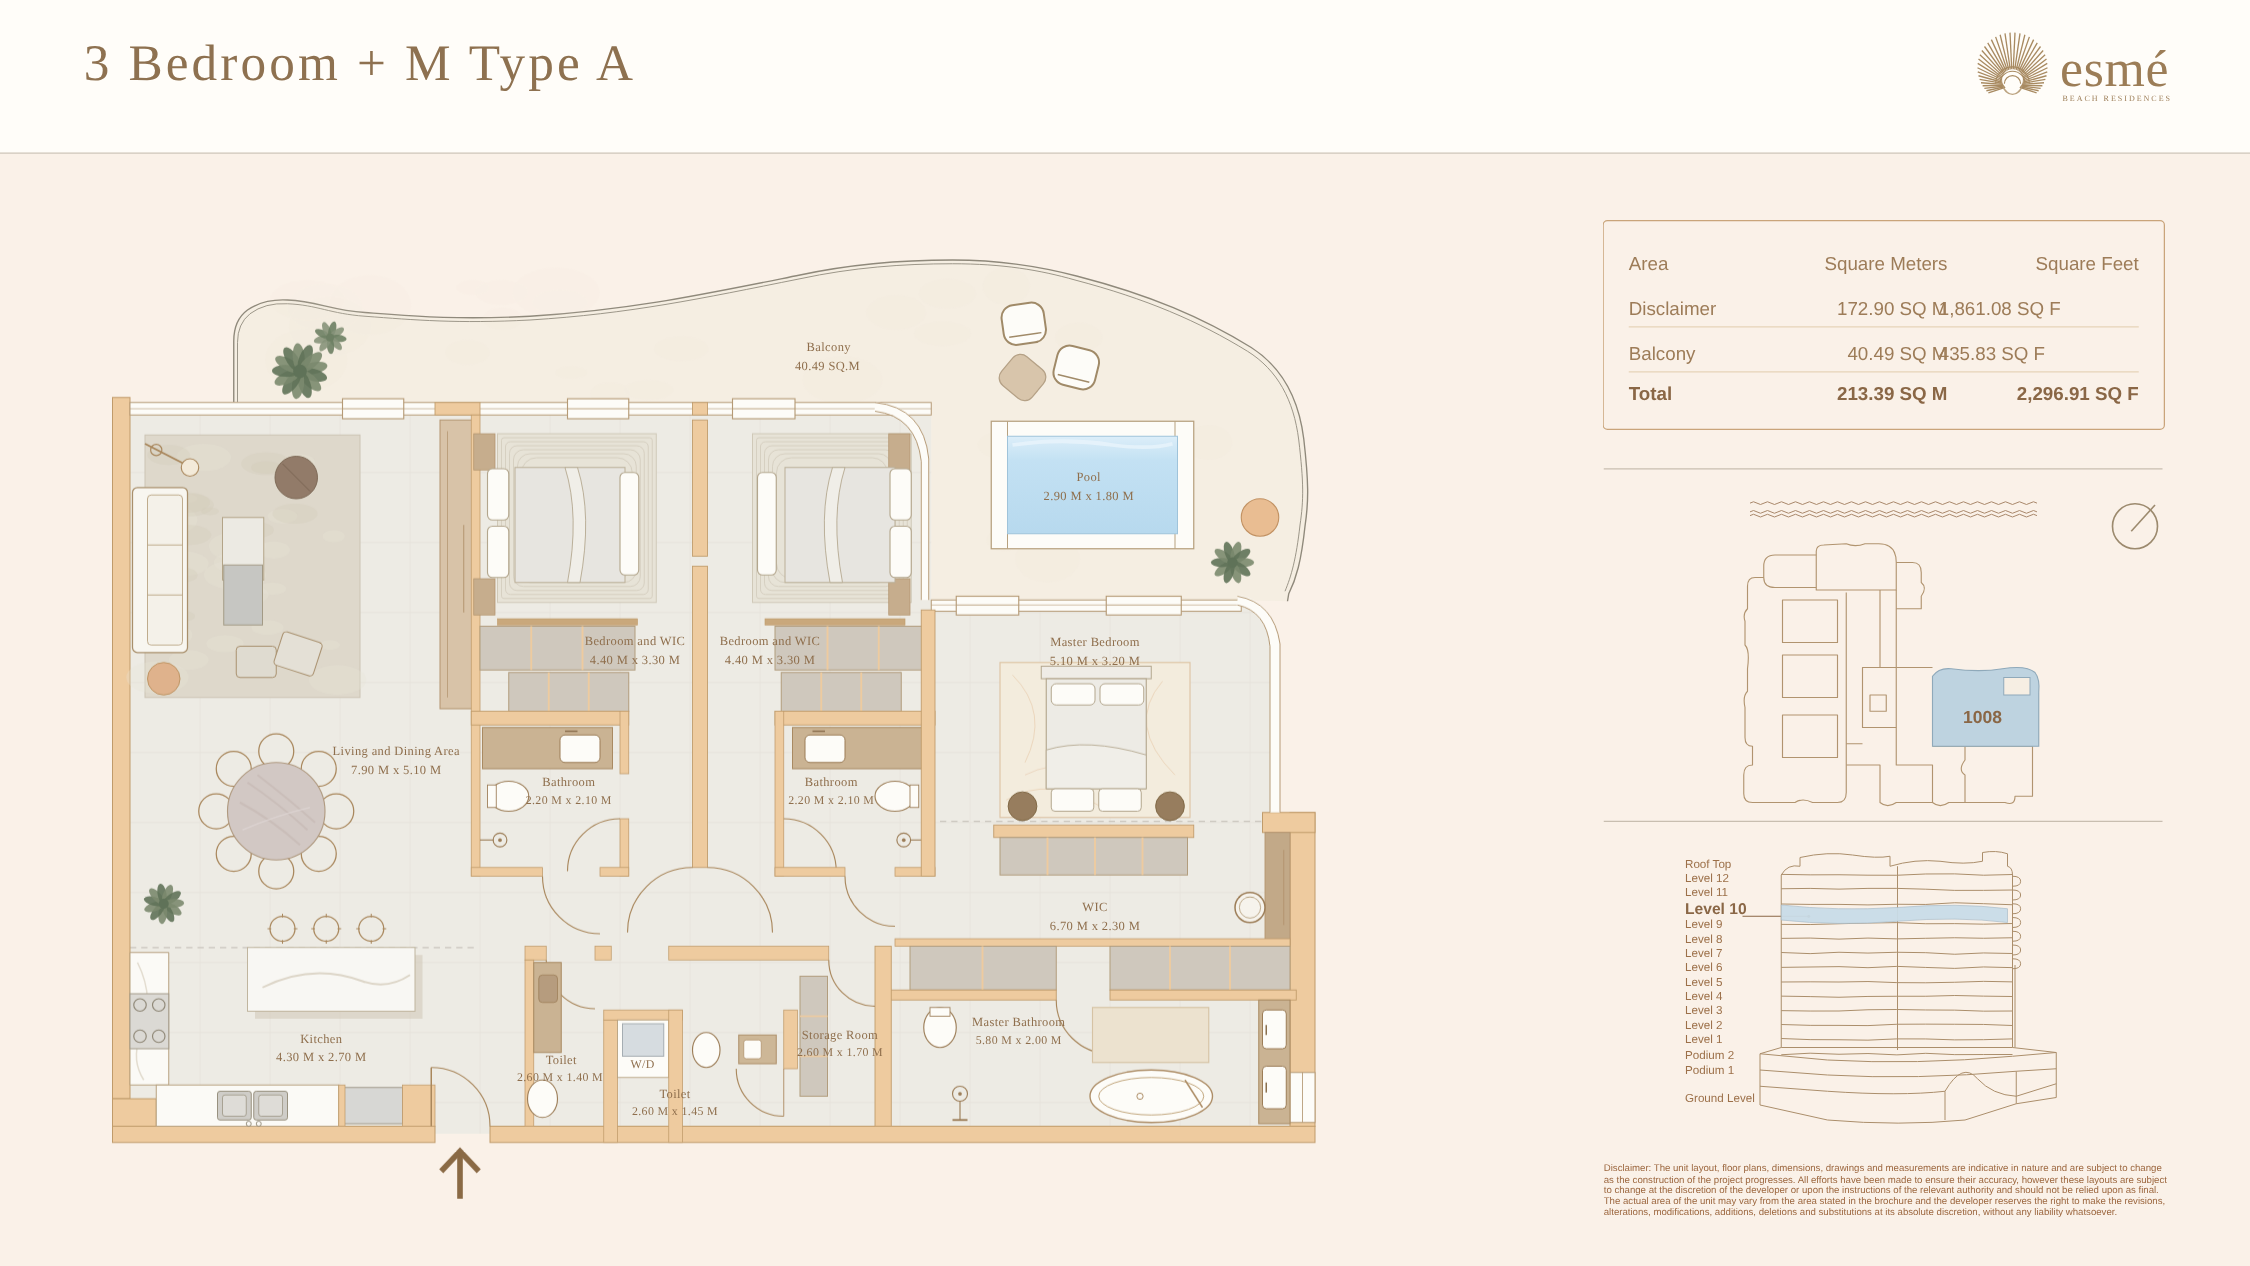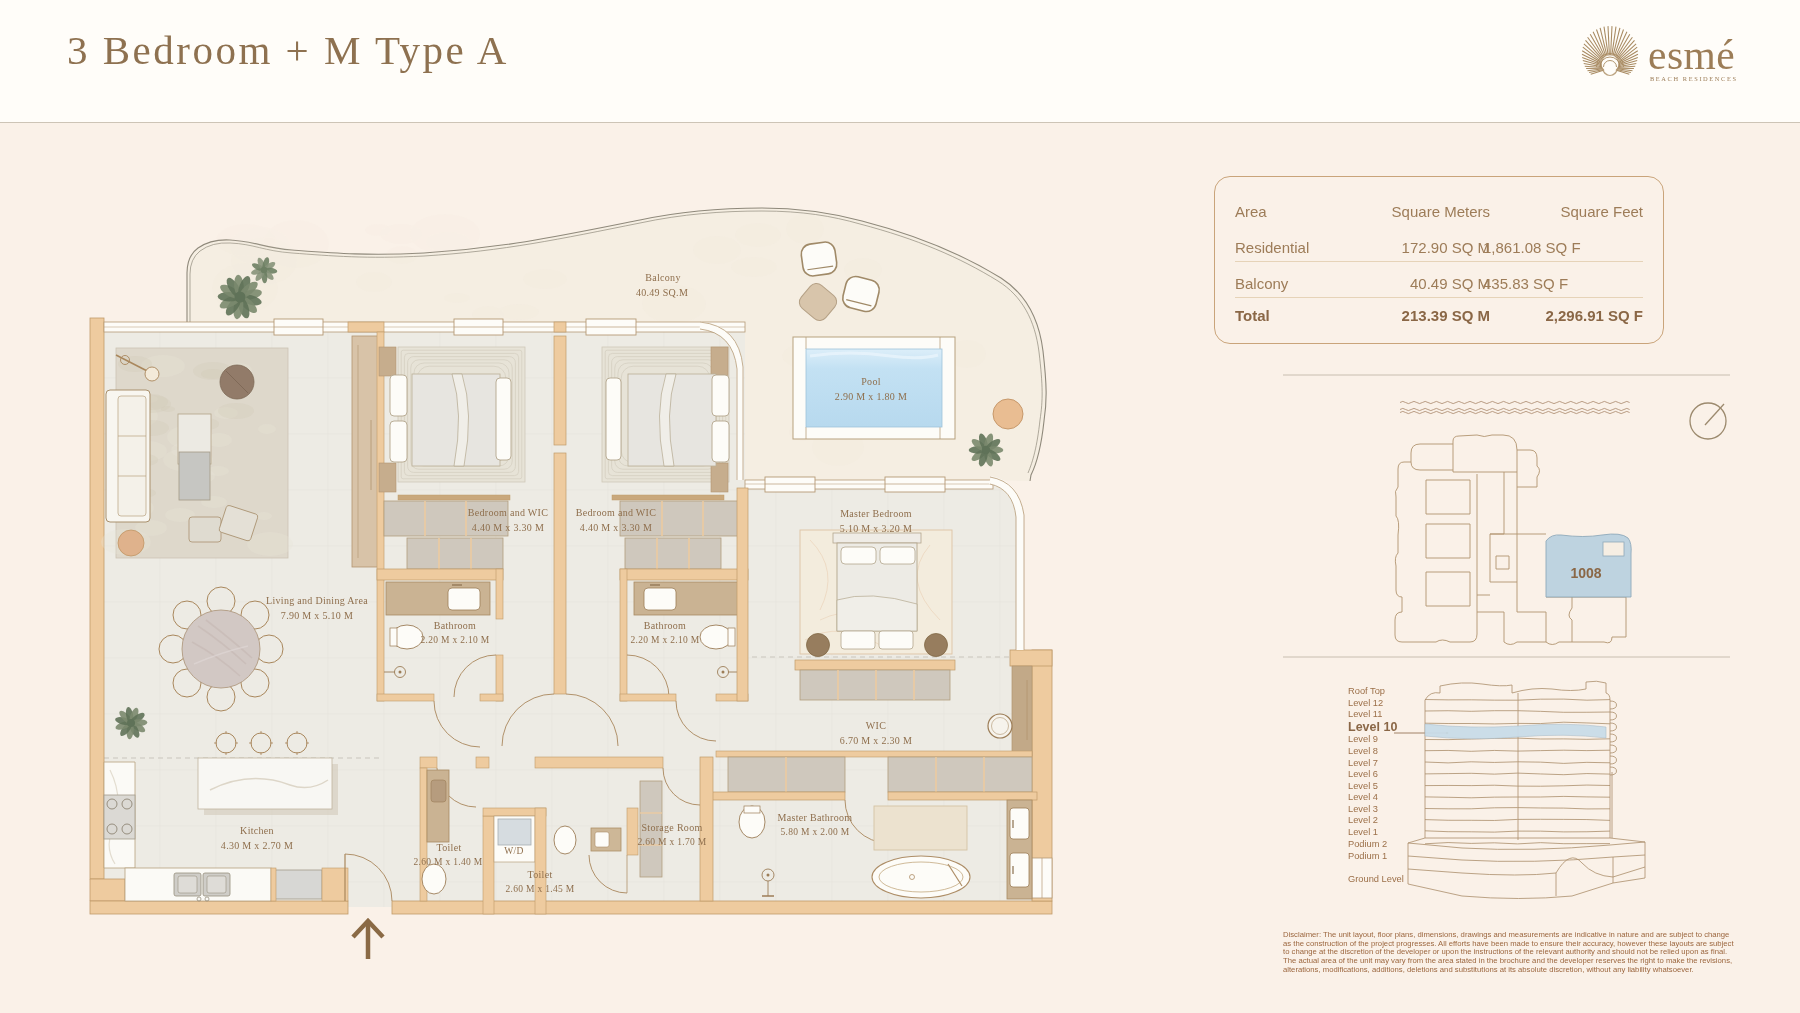--- a/index.html
+++ b/index.html
@@ -1034,25 +1034,25 @@
 <g fill="none" stroke="#ab8e6b" stroke-width="0.8">
 <path d="M1408 843 L1425 838 L1610 838 L1645 842 L1645 878 L1613 883 L1572 896 Q1520 901 1462 896 L1408 884 Z"></path>
 <path d="M1408 843 L1462 848 Q1532 852 1610 845 L1645 842"></path>
 <path d="M1408 856 L1462 860 Q1532 864 1613 857 L1645 855"></path>
 <path d="M1408 869 L1462 873 Q1520 877 1556 873 L1556 896"></path>
 <path d="M1556 873 Q1570 849 1582 863 Q1594 876 1613 877 L1645 867"></path>
 <line x1="1613" y1="857" x2="1613" y2="883"></line>
 </g>
 </svg>
 
-<div class="abs" style="left:1214px;top:176px;width:448px;height:166px;border:1.5px solid #c9a47a;border-radius:16px;color:#9d7c58;font-size:15px;">
+<div class="abs" style="left:1282px;top:176px;width:448px;height:166px;border:1.5px solid #c9a47a;border-radius:4px;color:#9d7c58;font-size:15px;">
   <div class="abs" style="left:20px;top:26px;">Area</div>
   <div class="abs" style="left:145px;top:26px;width:130px;text-align:right;">Square Meters</div>
   <div class="abs" style="left:268px;top:26px;width:160px;text-align:right;">Square Feet</div>
-  <div class="abs" style="left:20px;top:62px;">Residential</div>
+  <div class="abs" style="left:20px;top:62px;">Disclaimer</div>
   <div class="abs" style="left:145px;top:62px;width:130px;text-align:right;">172.90 SQ M</div>
   <div class="abs" style="left:268px;top:62px;width:160px;text-align:left;">1,861.08 SQ F</div>
   <div class="abs" style="left:20px;top:84px;width:408px;border-bottom:1px solid #e6d3b8;"></div>
   <div class="abs" style="left:20px;top:98px;">Balcony</div>
   <div class="abs" style="left:145px;top:98px;width:130px;text-align:right;">40.49 SQ M</div>
   <div class="abs" style="left:268px;top:98px;width:160px;text-align:left;">435.83 SQ F</div>
   <div class="abs" style="left:20px;top:120px;width:408px;border-bottom:1px solid #e6d3b8;"></div>
   <div class="abs" style="left:20px;top:130px;font-weight:bold;color:#8a6746;text-align:center;">Total</div>
   <div class="abs" style="left:145px;top:130px;width:130px;text-align:right;font-weight:bold;color:#8a6746;">213.39 SQ M</div>
   <div class="abs" style="left:268px;top:130px;width:160px;text-align:right;font-weight:bold;color:#8a6746;">2,296.91 SQ F</div>

